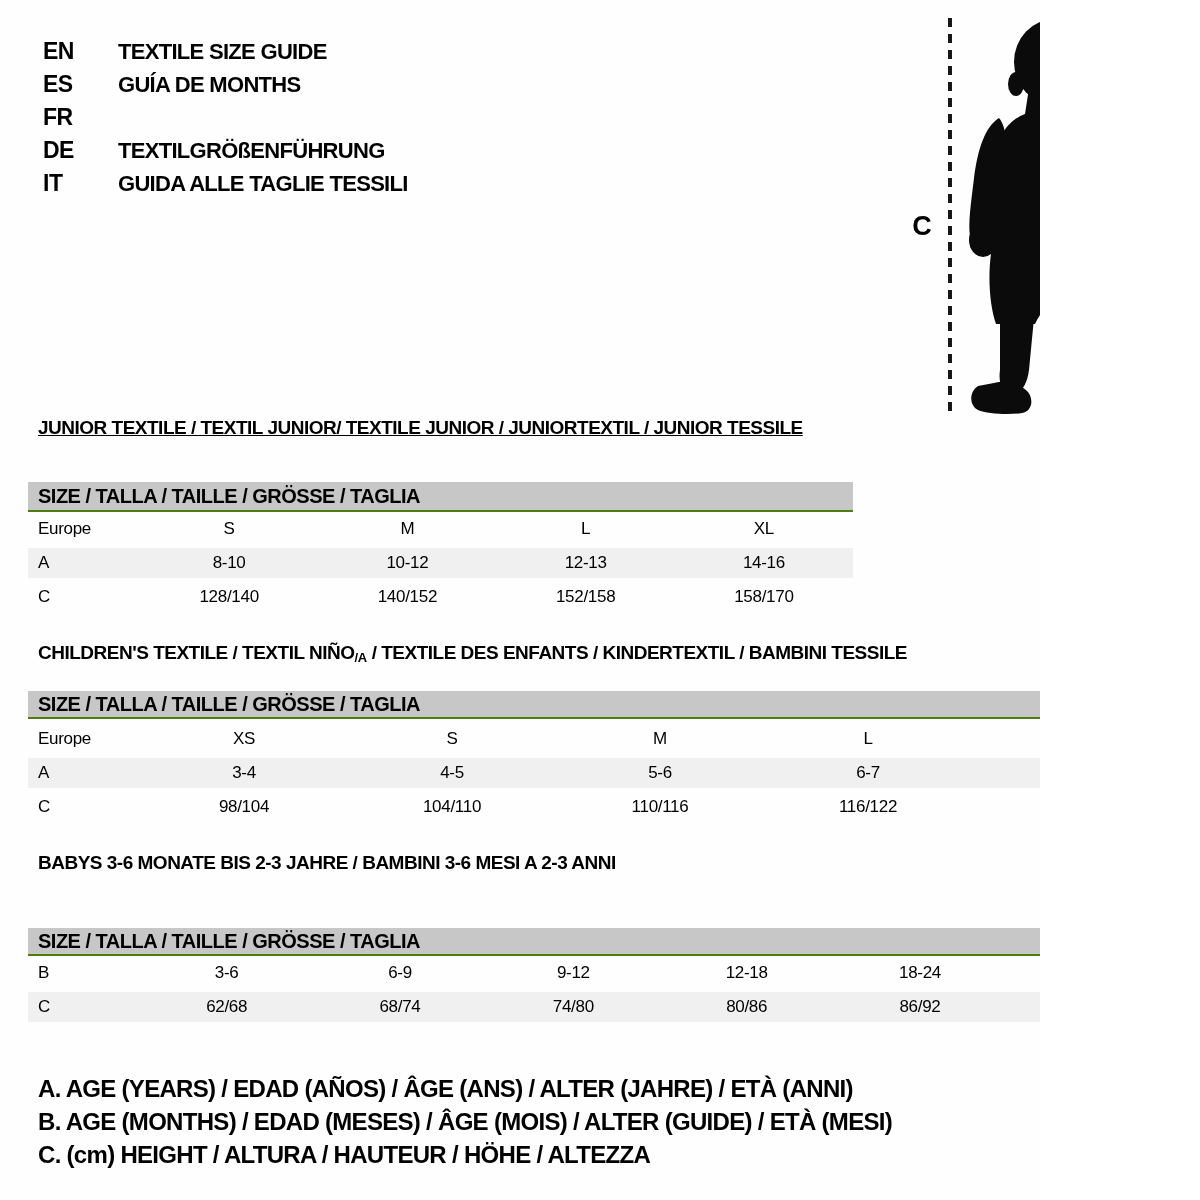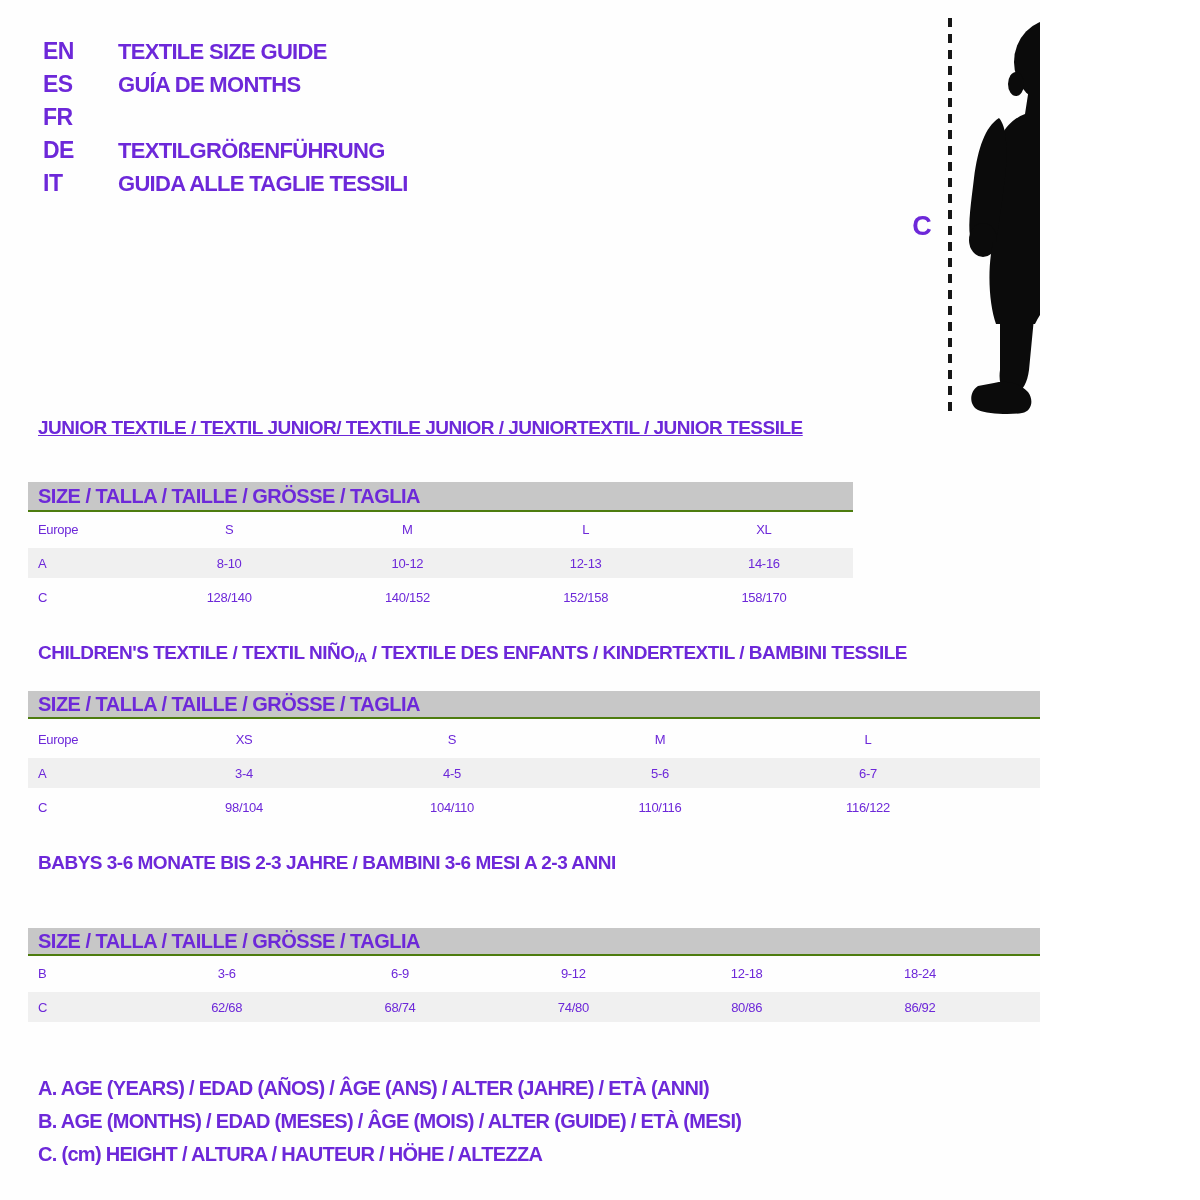--- a/index.html
+++ b/index.html
@@ -1,18 +1,18 @@
 <!DOCTYPE html>
 <html><head>
 <meta charset="utf-8">
 <style>
   html,body{margin:0;padding:0;background:#fff;}
   #canvas{
     position:relative;width:1040px;height:1200px;background:#fefefe;overflow:hidden;
-    font-family:"Liberation Sans", sans-serif;color:#6d28d9;
+    font-family:"Liberation Sans", sans-serif;color:#000000;
     -webkit-font-smoothing:antialiased;
   }
   
   .lang-block{position:absolute;left:43px;top:35px;}
   .lang-row{display:flex;height:33px;align-items:center;}
   .lang-code{width:75px;font-weight:700;font-size:23px;letter-spacing:-0.5px;}
   .lang-label{font-weight:700;font-size:22px;letter-spacing:-0.7px;white-space:nowrap;}
   
   .height-line{
     position:absolute;left:948px;top:18px;width:4px;height:398px;
@@ -37,31 +37,31 @@
   #junior-table{top:482px;width:825px;}
   #children-table{top:691px;width:1152px;}
   #babies-table{top:928px;width:1152px;}
   .size-bar{
     height:30px;background:#c7c7c7;border-bottom:2px solid #4d7c0f;
     display:flex;align-items:center;padding-left:10px;box-sizing:border-box;
     font-weight:700;font-size:20px;letter-spacing:-0.5px;white-space:nowrap;
   }
   #children-table .size-bar,#babies-table .size-bar{height:28px;}
   #children-table .size-bar{margin-bottom:3px;}
-  .trow{display:flex;height:34px;align-items:center;font-size:13px;letter-spacing:-0.3px;}
+  .trow{display:flex;height:34px;align-items:center;font-size:17px;letter-spacing:-0.3px;}
   .trow.shaded{
     background:#f0f0f0;border-top:2px solid #fefefe;border-bottom:2px solid #fefefe;
     box-sizing:border-box;
   }
   .rlabel{width:112px;padding-left:10px;box-sizing:border-box;text-align:left;}
   .cell{flex:1;text-align:center;}
   
   .legend{position:absolute;left:38px;top:1072px;}
   .legend-line{
-    height:33px;display:flex;align-items:center;font-weight:700;font-size:20px;
+    height:33px;display:flex;align-items:center;font-weight:700;font-size:24px;
     letter-spacing:-0.7px;white-space:nowrap;
   }
 </style>
 </head>
 <body>
 
 <div id="canvas">
 
   <div class="lang-block">
     <div class="lang-row">

